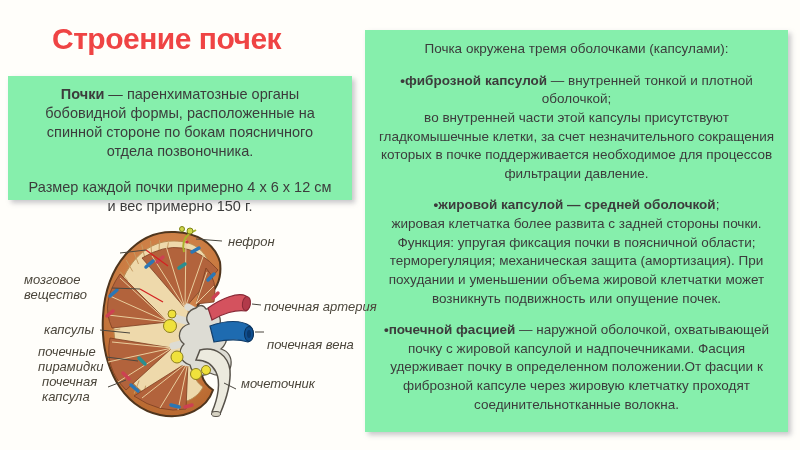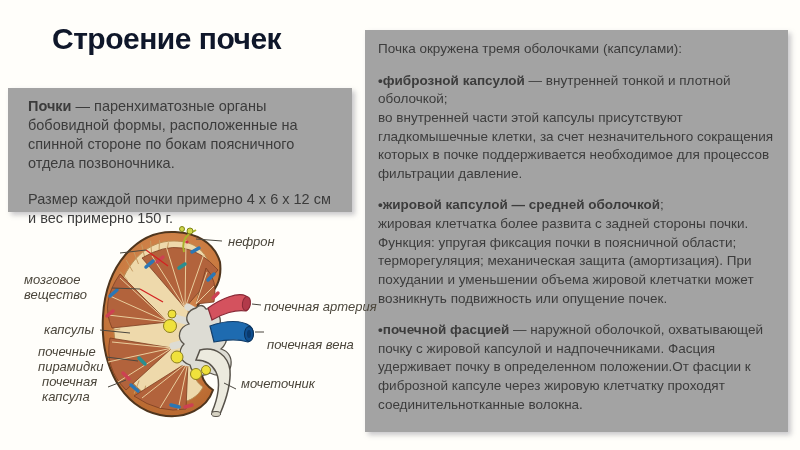--- a/index.html
+++ b/index.html
@@ -1,22 +1,22 @@
 <!DOCTYPE html>
 <html><head>
 <meta charset="utf-8">
 <style>
   html,body{margin:0;padding:0;background:#ffffff;}
   .page{position:relative;width:800px;height:450px;background:#fffefa;overflow:hidden;
         font-family:"Liberation Sans", sans-serif;color:#3c3c3c;}
   .title{position:absolute;left:52px;top:22px;margin:0;font-size:30px;font-weight:bold;
-         color:#0f172a;letter-spacing:-0.5px;}
-  .panel{position:absolute;background:#a3a3a3;box-shadow:3px 3px 5px rgba(110,110,125,0.38);
-         box-sizing:border-box;}
-  .left-box{left:8px;top:88px;width:344px;height:124px;padding:9px 20px;
+         color:#ef4444;letter-spacing:-0.5px;}
+  .panel{position:absolute;background:#86efac;box-shadow:3px 3px 5px rgba(110,110,125,0.38);
+         box-sizing:border-box;text-align:center;}
+  .left-box{left:8px;top:76px;width:344px;height:124px;padding:9px 20px;
             font-size:14.5px;line-height:1.32;}
   .left-box p{margin:0;}
   .left-box p.first{margin-bottom:16px;}
   .right-panel{left:365px;top:30px;width:423px;height:402px;padding:10px 13px;
                font-size:13.5px;line-height:1.38;}
   .right-panel p{margin:0 0 13px 0;}
   .right-panel p:last-child{margin-bottom:8px;}
   .b{font-weight:bold;}
   .cap-body{display:block;}
   .diagram{position:absolute;left:0;top:210px;width:360px;height:240px;}

